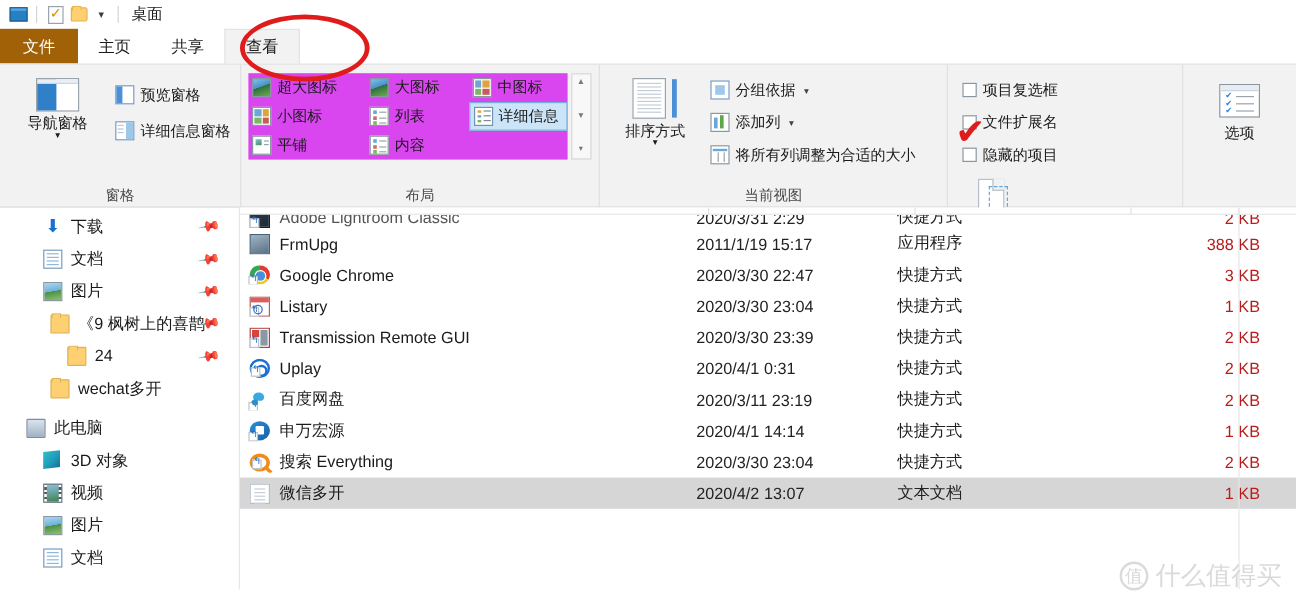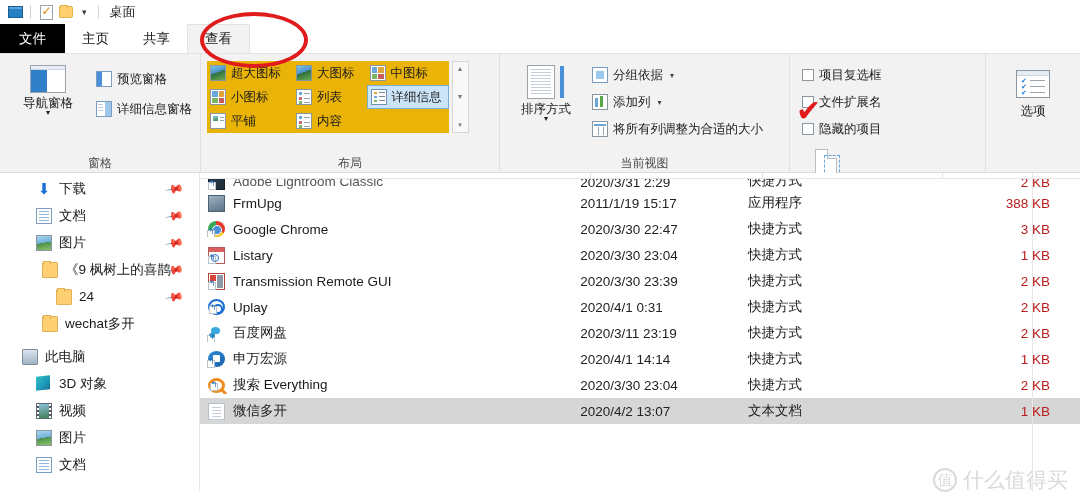--- a/index.html
+++ b/index.html
@@ -27,21 +27,21 @@
   .icon-newfolder:before{content:"";position:absolute;left:0;top:-2px;width:6px;height:3px;background:#ffd071;border:1px solid #e6b44c;border-bottom:none;border-radius:1px 1px 0 0;}
   .qa-caret { font-size: 9px; color: #3c3c3c; padding: 0 6px; }
   .win-title { font-size: 13px; color: #1a1a1a; padding-left: 6px; }
 
   
   .tabstrip { height: 29px; display: flex; align-items: flex-end; background: #fff; position: relative; }
   .tab {
     height: 29px; display: flex; align-items: center; justify-content: center;
     font-size: 13.5px; color: #1a1a1a; padding: 0 17px; cursor: default; min-width: 54px;
   }
-  .tab.file { background: #000000; color: #fff; font-size: 13.5px; padding: 14px 19px; height: 29px; }
+  .tab.file { background: #a16207; color: #fff; font-size: 13.5px; padding: 14px 19px; height: 29px; }
   .tab.active { background: #f2f2f2; border: 1px solid #e3e3e3; border-bottom: none; margin-top: 25px; }
 
   
   .ribbon {
     height: 120px; background: #f2f2f2; border-top: 1px solid #e3e3e3;
     border-bottom: 1px solid #dcdcdc; display: flex; position: relative;
   }
   .rgroup { position: relative; height: 120px; display: flex; flex-direction: column; }
   .rgroup + .rgroup { border-left: 1px solid #e0e0e0; }
   .rgroup-body { flex: 1; display: flex; align-items: flex-start; padding-top: 7px; }
@@ -101,21 +101,21 @@
   .ic-options:before { content:""; position:absolute; left:0; top:0; right:0; height:4px; background:#e6ecf2; border-bottom:1px solid #cdd6de; }
   .ic-options .ck { position:absolute; left:4px; top:7px; font-size:7px; color:#2a7fd4; line-height:6px; }
   .ic-options .ck2 { top:13px; } .ic-options .ck3 { top:19px; }
   .ic-options .ln { position:absolute; left:13px; top:9px; width:15px; height:1px; background:#9aa4ad; box-shadow:0 6px 0 #9aa4ad, 0 12px 0 #9aa4ad; }
 
   .cbx { width: 12px; height: 12px; border: 1px solid #8a96a0; background: #fff; flex: 0 0 12px; }
 
   .gallery { display: flex; align-items: stretch; }
   .gallery-grid {
     display: grid; grid-template-columns: repeat(3, auto); grid-auto-rows: 24px;
-    column-gap: 6px; background: #eab308;
+    column-gap: 18px; background: #d946ef;
   }
   .gal-item { display: flex; align-items: center; gap: 5px; padding: 0 6px 0 3px; font-size: 12.5px; color: #1a1a1a; white-space: nowrap; }
   .gal-item.sel { background: #cce4f7; border: 1px solid #7aadd8; }
   .gal-scroll {
     width: 17px; border: 1px solid #d6d6d6; background: #f8f8f8; margin-left: 3px;
     display: flex; flex-direction: column; align-items: center; justify-content: space-between; padding: 3px 0;
   }
   .gal-scroll span { font-size: 7px; color: #7a7a7a; line-height: 8px; }
 
   

